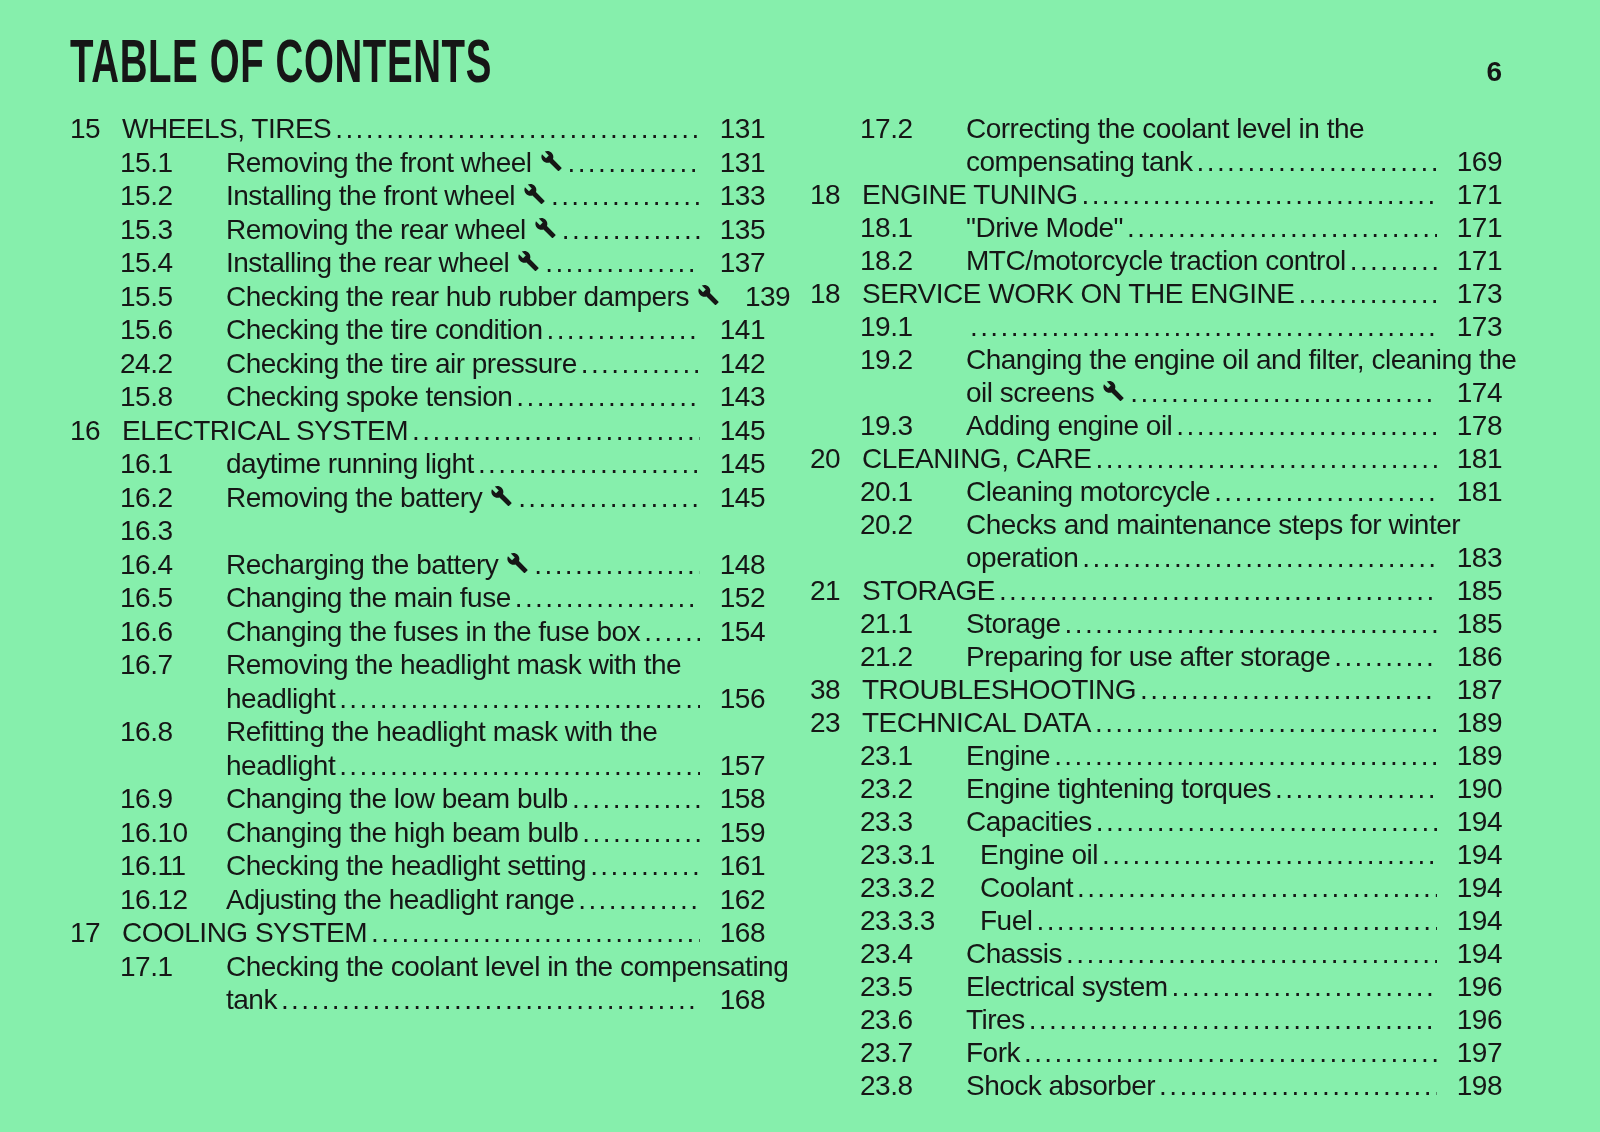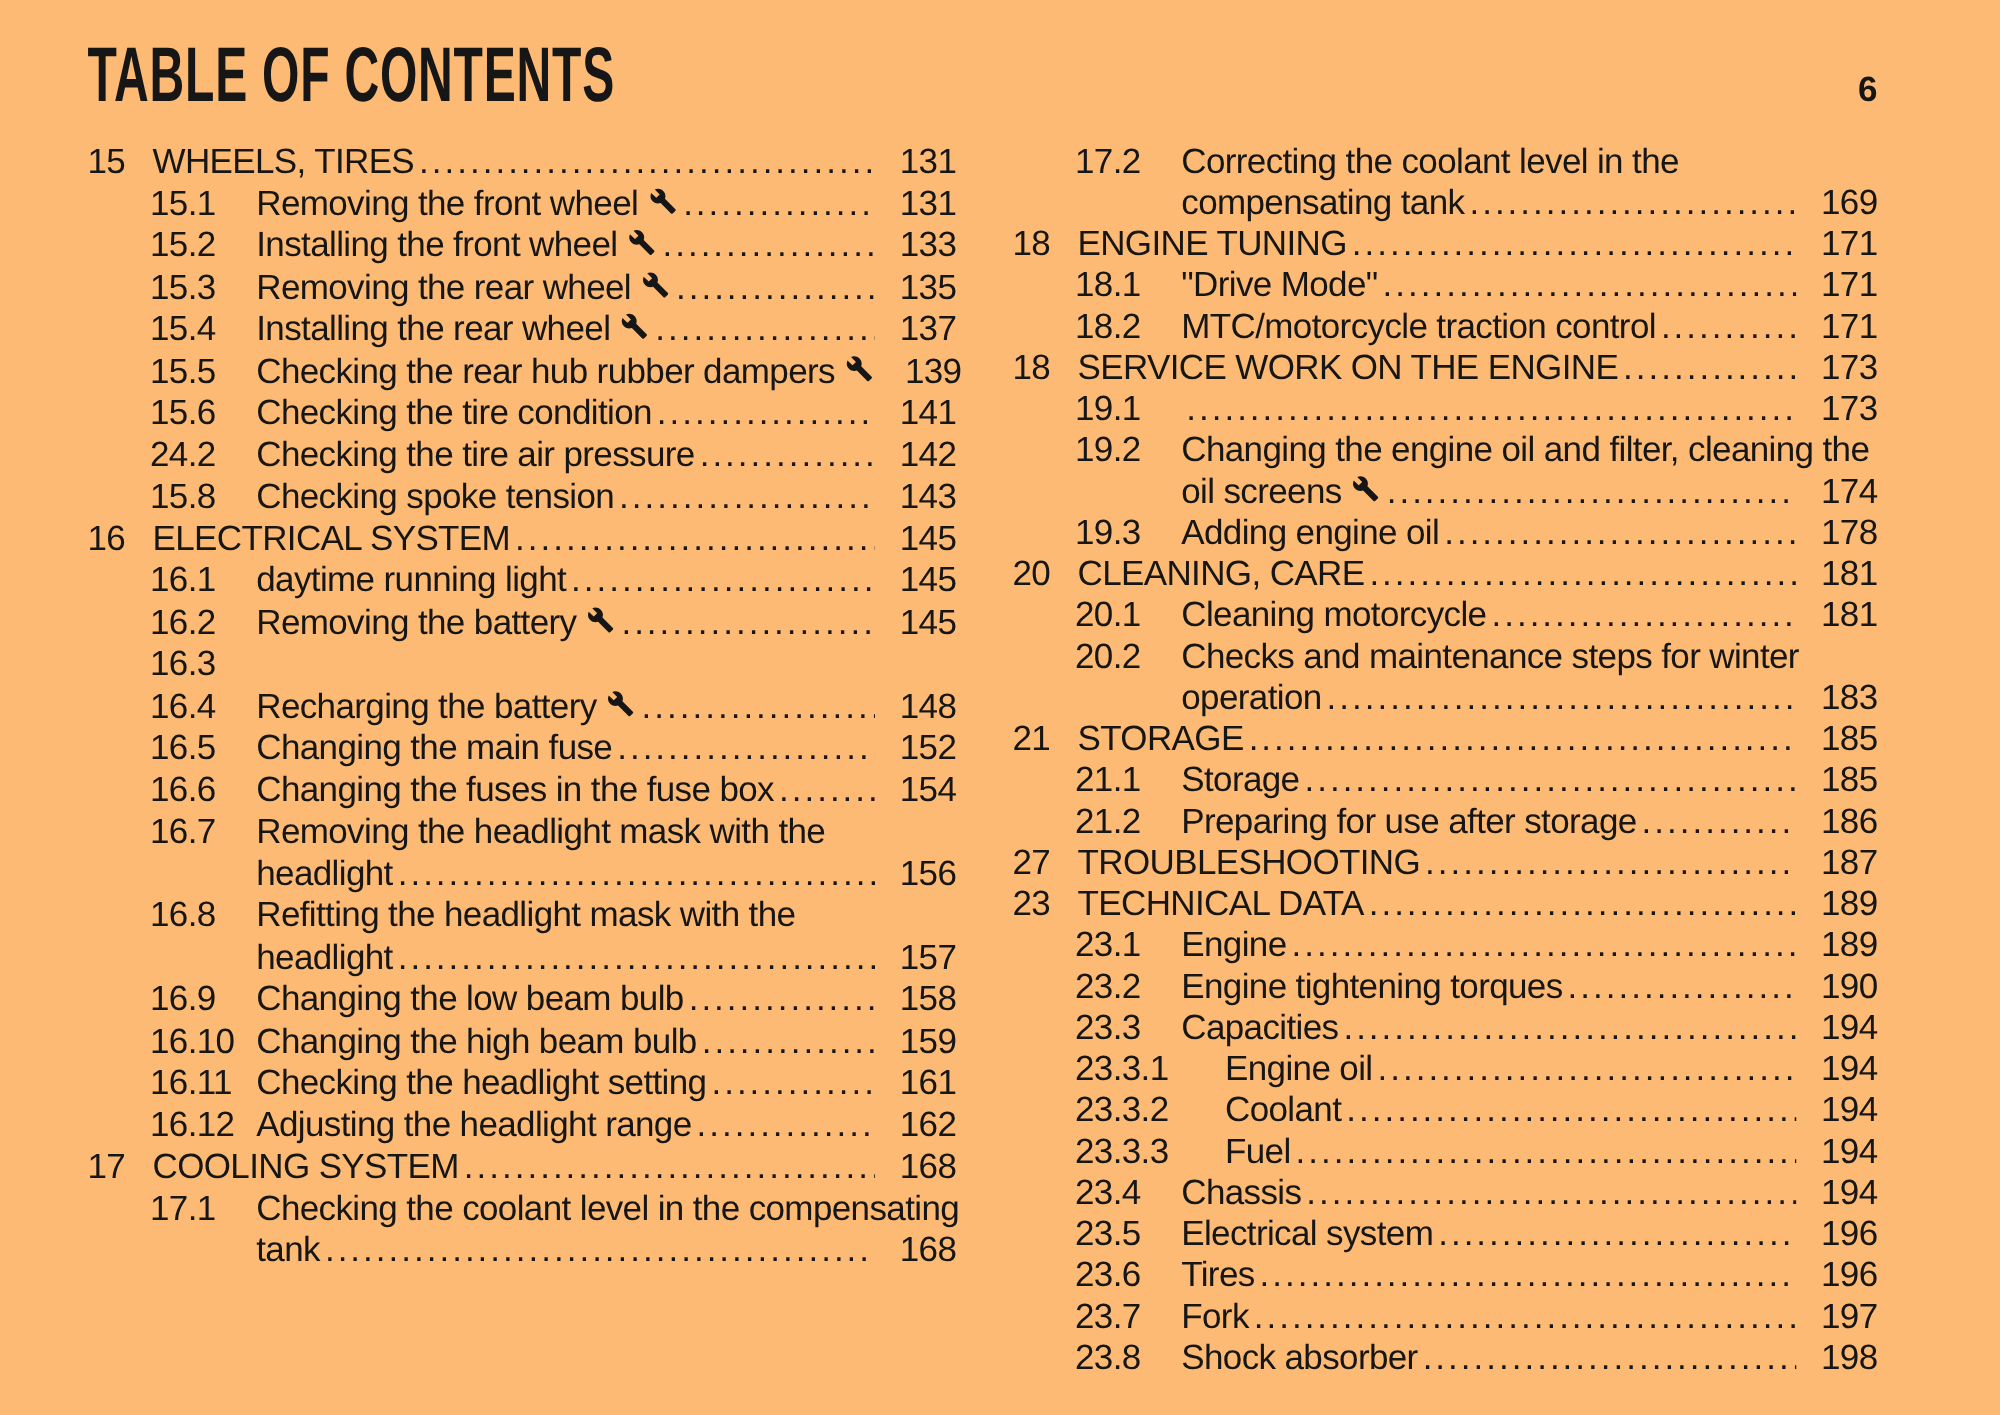--- a/index.html
+++ b/index.html
@@ -3,42 +3,42 @@
 <meta charset="utf-8">
 <style>
   html,body{margin:0;padding:0;}
   body{
     width:1600px;height:1132px;
     background:#ffffff;
     font-family:"Liberation Sans", sans-serif;
     color:#161616;
     overflow:hidden;
   }
-  .page{position:relative;width:1600px;height:1132px;background:#fdba74;}
+  .page{position:relative;width:1600px;height:1132px;background:#86efac;}
 
   .title{
     position:absolute;left:70px;top:30px;
     font-size:62px;font-weight:bold;line-height:62px;
     letter-spacing:1px;white-space:nowrap;
     transform:scaleX(0.62);transform-origin:left top;
   }
   .pagenum{
     position:absolute;top:56px;right:98px;
     font-size:28px;font-weight:bold;
   }
 
   .cols{position:absolute;left:70px;top:112px;display:flex;gap:45px;}
   .col{font-size:28px;letter-spacing:-0.5px;}
   .col.left{width:695px;line-height:33.5px;}
   .col.right{width:692px;line-height:33px;}
 
   .row{display:flex;align-items:baseline;}
   .num{flex:0 0 auto;}
   .lvl1 .num{width:52px;}
-  .lvl2{padding-left:50px;}
+  .lvl2{padding-left:50px;gap:21px;}
   .lvl2 .num{width:85px;}
   .lvl3{padding-left:50px;}
   .lvl3 .num{width:120px;}
 
   .content{flex:1 1 auto;min-width:0;}
   .wrapline{white-space:nowrap;}
   .lastline{display:flex;align-items:baseline;}
   .txt{flex:0 0 auto;white-space:nowrap;}
 
   .wrench{flex:0 0 auto;margin-left:7px;}
@@ -460,21 +460,21 @@
           <span class="num">21.2</span>
           <div class="content">
             <div class="lastline">
               <span class="txt">Preparing for use after storage</span>
               <span class="leader"></span>
               <span class="pg">186</span>
             </div>
           </div>
         </div>
         <div class="row lvl1">
-          <span class="num">27</span>
+          <span class="num">38</span>
           <div class="content">
             <div class="lastline">
               <span class="txt">TROUBLESHOOTING</span>
               <span class="leader"></span>
               <span class="pg">187</span>
             </div>
           </div>
         </div>
         <div class="row lvl1">
           <span class="num">23</span>

